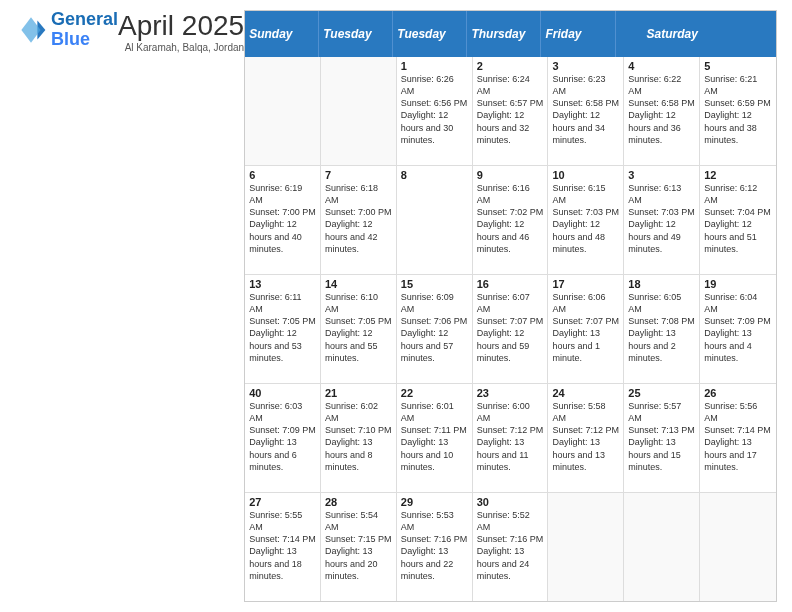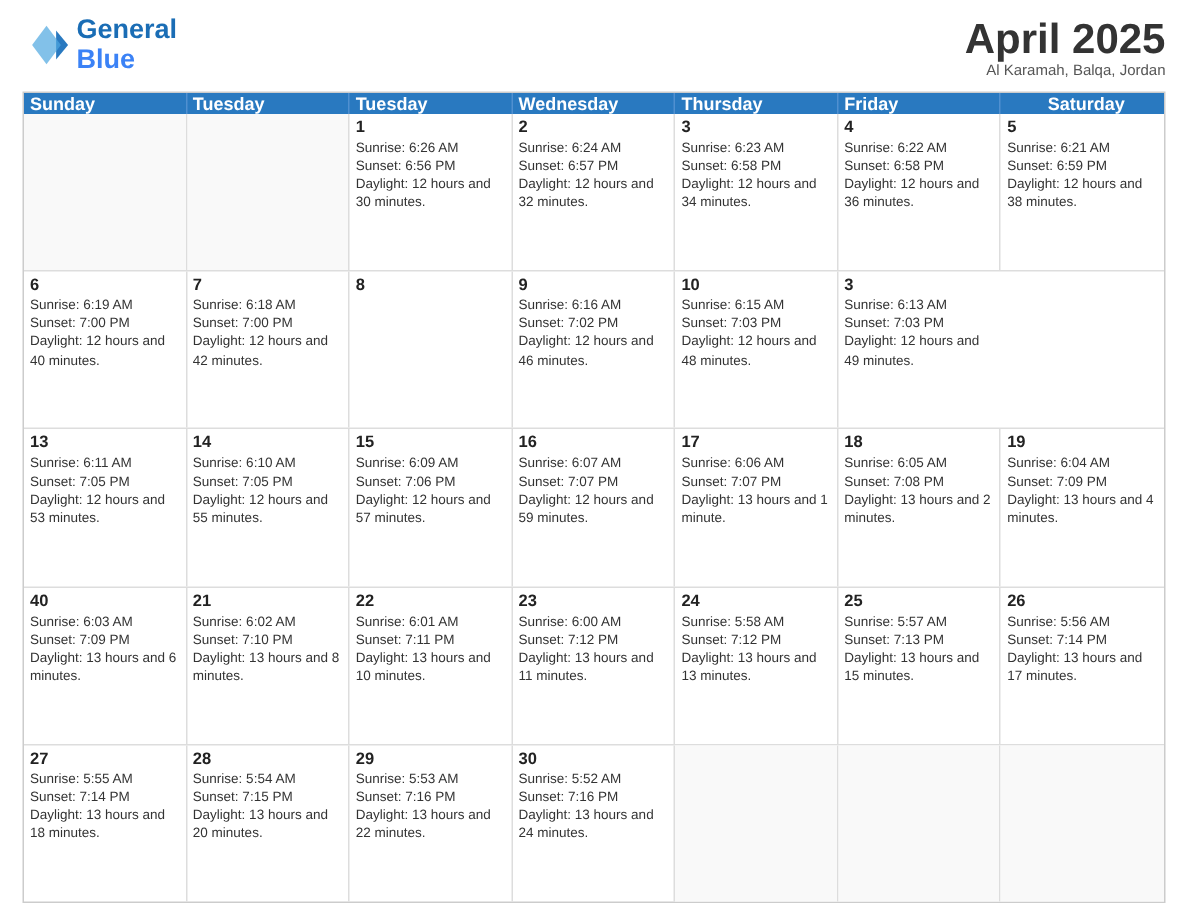--- a/index.html
+++ b/index.html
@@ -8,21 +8,21 @@
       background: #fff;
       width: 792px;
       height: 612px;
       overflow: hidden;
     }
     .container {
       width: 792px;
       height: 612px;
       padding: 10px 15px;
       display: flex;
-      flex-direction: column;
+      flex-direction: row;
       justify-content: center;
     }
     .header {
       display: flex;
       justify-content: space-between;
       align-items: flex-start;
       margin-bottom: 8px;
     }
     .logo {
       display: flex;
@@ -40,21 +40,21 @@
     }
     .logo-icon {
       width: 32px;
       height: 32px;
     }
     .title-block {
       text-align: right;
     }
     .month-title {
       font-size: 28px;
-      font-weight: bold;
+      font-weight: normal;
       color: #333;
     }
     .subtitle {
       font-size: 10px;
       color: #555;
     }
     .calendar {
       flex: 1;
       display: flex;
       flex-direction: column;
@@ -62,23 +62,24 @@
     }
     .cal-header {
       display: grid;
       grid-template-columns: repeat(7, 1fr);
       background: #2979c0;
     }
     .cal-header-cell {
       color: #fff;
       font-size: 12px;
       font-weight: bold;
-      padding: 0 4px;
+      padding: 16px 4px;
       text-align: left;
       border-right: 1px solid #5090d0;
+      font-style: italic;
     }
     .cal-header-cell:last-child {
       border-right: none;
       margin-left: 27px;
     }
     .cal-body {
       flex: 1;
       display: flex;
       flex-direction: column;
     }
@@ -136,21 +137,20 @@
       <div class="month-title">April 2025</div>
       <div class="subtitle">Al Karamah, Balqa, Jordan</div>
     </div>
   </div>
 
   <div class="calendar">
     <div class="cal-header">
     <div class="cal-header-cell">Sunday</div>
         <div class="cal-header-cell">Tuesday</div>
         <div class="cal-header-cell">Tuesday</div>
-        <div class="cal-header-cell">Wednesday</div>
         <div class="cal-header-cell">Thursday</div>
         <div class="cal-header-cell">Friday</div>
         <div class="cal-header-cell">Saturday</div>
       </div>
     <div class="cal-body">
     <div class="cal-row">
           <div class="cal-cell empty"></div>
           <div class="cal-cell empty"></div>
           <div class="cal-cell">
             <div class="day-num">1</div>
@@ -190,20 +190,24 @@
             <div class="day-info">Sunrise: 6:16 AM<br>Sunset: 7:02 PM<br>Daylight: 12 hours and 46 minutes.</div>
           </div>
           <div class="cal-cell">
             <div class="day-num">10</div>
             <div class="day-info">Sunrise: 6:15 AM<br>Sunset: 7:03 PM<br>Daylight: 12 hours and 48 minutes.</div>
           </div>
           <div class="cal-cell">
             <div class="day-num">3</div>
             <div class="day-info">Sunrise: 6:13 AM<br>Sunset: 7:03 PM<br>Daylight: 12 hours and 49 minutes.</div>
           </div>
+          <div class="cal-cell">
+            <div class="day-num">12</div>
+            <div class="day-info">Sunrise: 6:12 AM<br>Sunset: 7:04 PM<br>Daylight: 12 hours and 51 minutes.</div>
+          </div>
         </div>
         <div class="cal-row">
           <div class="cal-cell">
             <div class="day-num">13</div>
             <div class="day-info">Sunrise: 6:11 AM<br>Sunset: 7:05 PM<br>Daylight: 12 hours and 53 minutes.</div>
           </div>
           <div class="cal-cell">
             <div class="day-num">14</div>
             <div class="day-info">Sunrise: 6:10 AM<br>Sunset: 7:05 PM<br>Daylight: 12 hours and 55 minutes.</div>
           </div>

